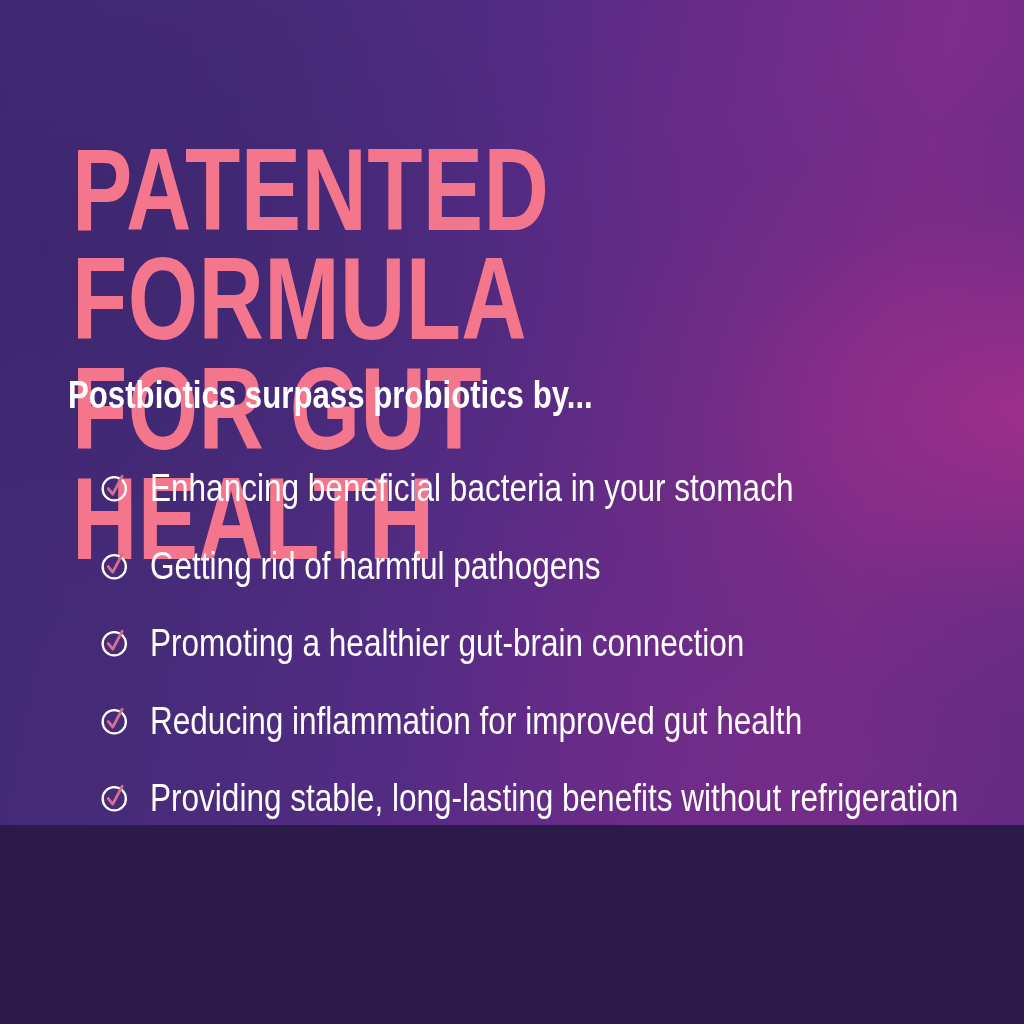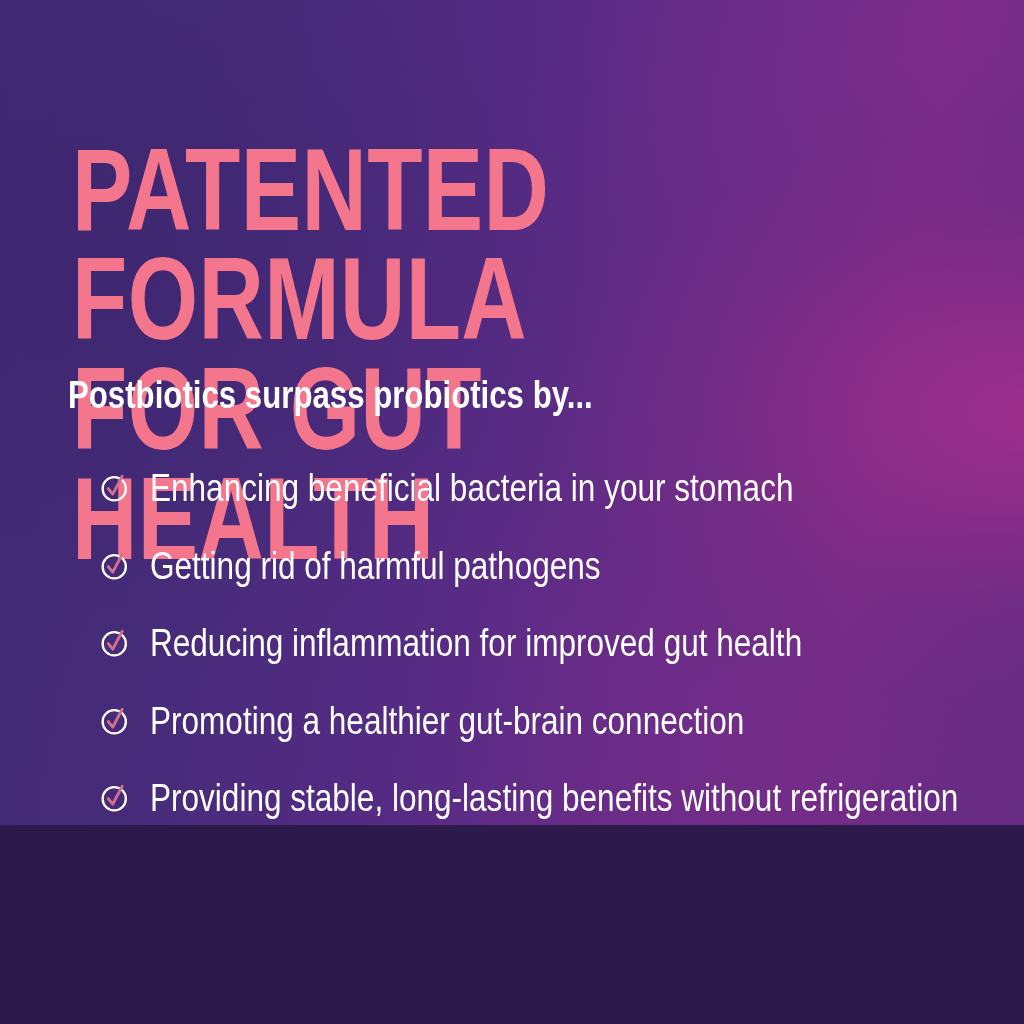--- a/index.html
+++ b/index.html
@@ -165,29 +165,29 @@
     <span class="benefit-label">Getting rid of harmful pathogens</span>
   </li>
 
 
 
   <li class="benefit-row">
     <svg class="check-icon" viewBox="0 0 32 32">
       <circle cx="15.2" cy="16.8" r="12.4" fill="none" stroke="#ffffff" stroke-width="2.5"></circle>
       <path d="M8.8 16.6 L13.6 22.6 L23.6 3.6" fill="none" stroke="#d4708f" stroke-width="3.1" stroke-linecap="round" stroke-linejoin="round"></path>
     </svg>
-    <span class="benefit-label">Reducing inflammation for improved gut health</span>
+    <span class="benefit-label">Promoting a healthier gut-brain connection</span>
   </li>
 
   <li class="benefit-row">
     <svg class="check-icon" viewBox="0 0 32 32">
       <circle cx="15.2" cy="16.8" r="12.4" fill="none" stroke="#ffffff" stroke-width="2.5"></circle>
       <path d="M8.8 16.6 L13.6 22.6 L23.6 3.6" fill="none" stroke="#d4708f" stroke-width="3.1" stroke-linecap="round" stroke-linejoin="round"></path>
     </svg>
-    <span class="benefit-label">Promoting a healthier gut-brain connection</span>
+    <span class="benefit-label">Reducing inflammation for improved gut health</span>
   </li>
 
   <li class="benefit-row">
     <svg class="check-icon" viewBox="0 0 32 32">
       <circle cx="15.2" cy="16.8" r="12.4" fill="none" stroke="#ffffff" stroke-width="2.5"></circle>
       <path d="M8.8 16.6 L13.6 22.6 L23.6 3.6" fill="none" stroke="#d4708f" stroke-width="3.1" stroke-linecap="round" stroke-linejoin="round"></path>
     </svg>
     <span class="benefit-label">Providing stable, long-lasting benefits without refrigeration</span>
   </li>
 </ul>

